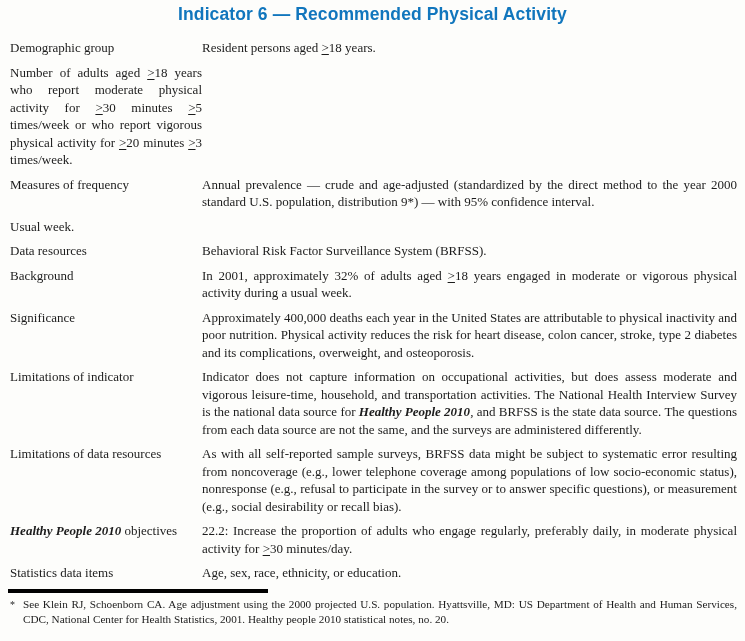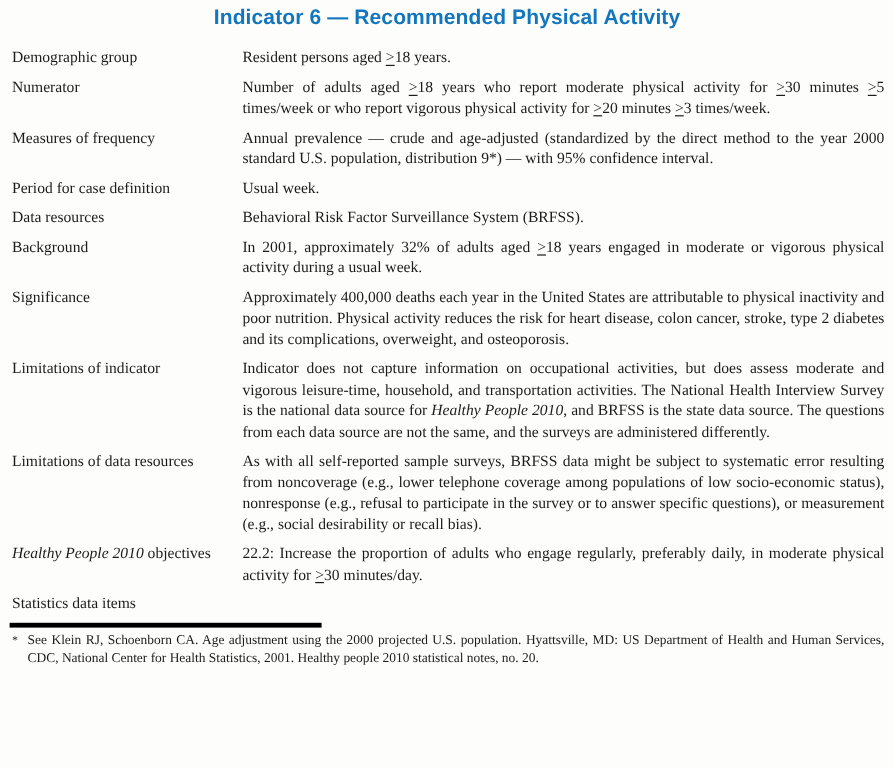--- a/index.html
+++ b/index.html
@@ -30,50 +30,48 @@
     width:260px;height:4.5px;background:var(--rule);
     margin:3px 0 4px 8px;
   }
   .footnote{
     margin:0 8px 0 10px;display:grid;grid-template-columns:13px 1fr;
     font-size:11.2px;line-height:14.5px;text-align:justify;
   }
   .footnote .marker{
     font-size:10px;vertical-align:super;line-height:14.5px;padding-top:1px;
   }
-  i{font-style:italic;}
+  i{font-style:italic;font-weight:bold;}
 </style>
 </head>
 <body>
 
 <div class="page">
 
   <div class="title-block">
     <div>Indicator 6 — Recommended Physical Activity</div>
   </div>
 
   <div class="def-table">
   <div class="row">
     <div class="row-label">Demographic group</div>
     <div class="row-value">Resident persons aged <span class="geq">&gt;</span>18 years.</div>
   </div>
 
   <div class="row">
-    <div class="row-label">Numerator</div>
     <div class="row-value">Number of adults aged <span class="geq">&gt;</span>18 years who report moderate physical activity for <span class="geq">&gt;</span>30 minutes <span class="geq">&gt;</span>5 times/week or who report vigorous physical activity for <span class="geq">&gt;</span>20 minutes <span class="geq">&gt;</span>3 times/week.</div>
   </div>
 
 
   <div class="row">
     <div class="row-label">Measures of frequency</div>
     <div class="row-value">Annual prevalence — crude and age-adjusted (standardized by the direct method to the year 2000 standard U.S. population, distribution 9*) — with 95% confidence interval.</div>
   </div>
 
   <div class="row">
-    <div class="row-label">Period for case definition</div>
     <div class="row-value">Usual week.</div>
   </div>
 
   <div class="row">
     <div class="row-label">Data resources</div>
     <div class="row-value">Behavioral Risk Factor Surveillance System (BRFSS).</div>
   </div>
 
   <div class="row">
     <div class="row-label">Background</div>
@@ -95,20 +93,21 @@
     <div class="row-value">As with all self-reported sample surveys, BRFSS data might be subject to systematic error resulting from noncoverage (e.g., lower telephone coverage among populations of low socio-economic status), nonresponse (e.g., refusal to participate in the survey or to answer specific questions), or measurement (e.g., social desirability or recall bias).</div>
   </div>
 
   <div class="row">
     <div class="row-label"><i>Healthy People 2010</i> objectives</div>
     <div class="row-value">22.2: Increase the proportion of adults who engage regularly, preferably daily, in moderate physical activity for <span class="geq">&gt;</span>30 minutes/day.</div>
   </div>
 
   <div class="row">
     <div class="row-label">Statistics data items</div>
+    <div class="row-value">Age, sex, race, ethnicity, or education.</div>
   </div>
 </div>
 
   <div class="footnote-rule"></div>
 
   <div class="footnote">
     <span class="marker">*</span>
     <span>See Klein RJ, Schoenborn CA. Age adjustment using the 2000 projected U.S. population. Hyattsville, MD: US Department of Health and Human Services, CDC, National Center for Health Statistics, 2001. Healthy people 2010 statistical notes, no. 20.</span>
   </div>
 

